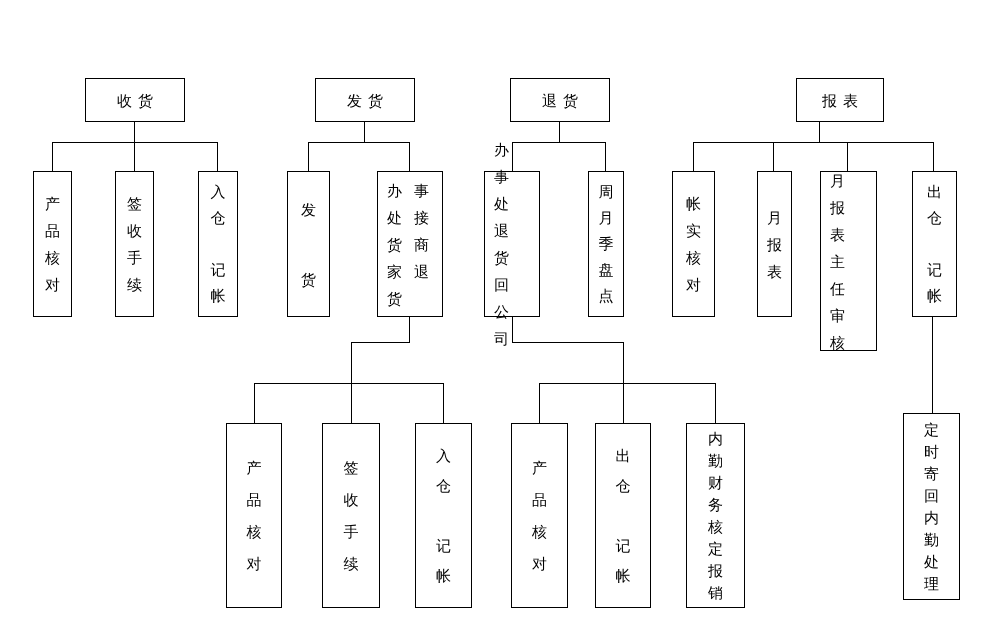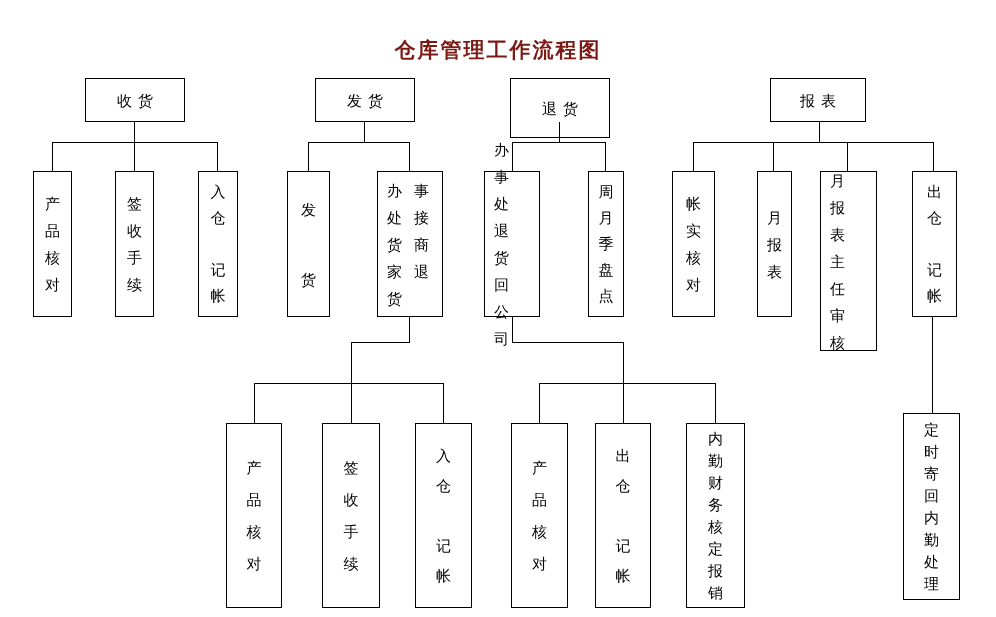--- a/index.html
+++ b/index.html
@@ -41,26 +41,25 @@
   .wm-url{
     position:absolute;left:8px;top:28px;font-size:14px;font-weight:bold;
     color:#dc9a96;white-space:nowrap;
   }
 </style>
 </head>
 <body>
 
 <div id="canvas">
 
-  <div class="title">仓库管理工作流程图</div>
 
   <div class="box ls6" style="left:315px;top:78px;width:100px;height:44px">发货</div>
   <div class="box ls6" style="left:85px;top:78px;width:100px;height:44px">收货</div>
-  <div class="box ls6" style="left:510px;top:78px;width:100px;height:60px">退货</div>
-  <div class="box ls6" style="left:770px;top:78px;width:96px;height:44px">报表</div>
+  <div class="box ls6" style="left:510px;top:78px;width:100px;height:44px">退货</div>
+  <div class="box ls6" style="left:796px;top:78px;width:88px;height:44px">报表</div>
 
   <div class="v" style="left:134px;top:122px;height:20px"></div>
   <div class="h" style="left:52px;top:142px;width:166px"></div>
   <div class="v" style="left:52px;top:142px;height:29px"></div>
   <div class="v" style="left:134px;top:142px;height:29px"></div>
   <div class="v" style="left:217px;top:142px;height:29px"></div>
 
   <div class="v" style="left:364px;top:122px;height:20px"></div>
   <div class="h" style="left:308px;top:142px;width:102px"></div>
   <div class="v" style="left:308px;top:142px;height:29px"></div>

